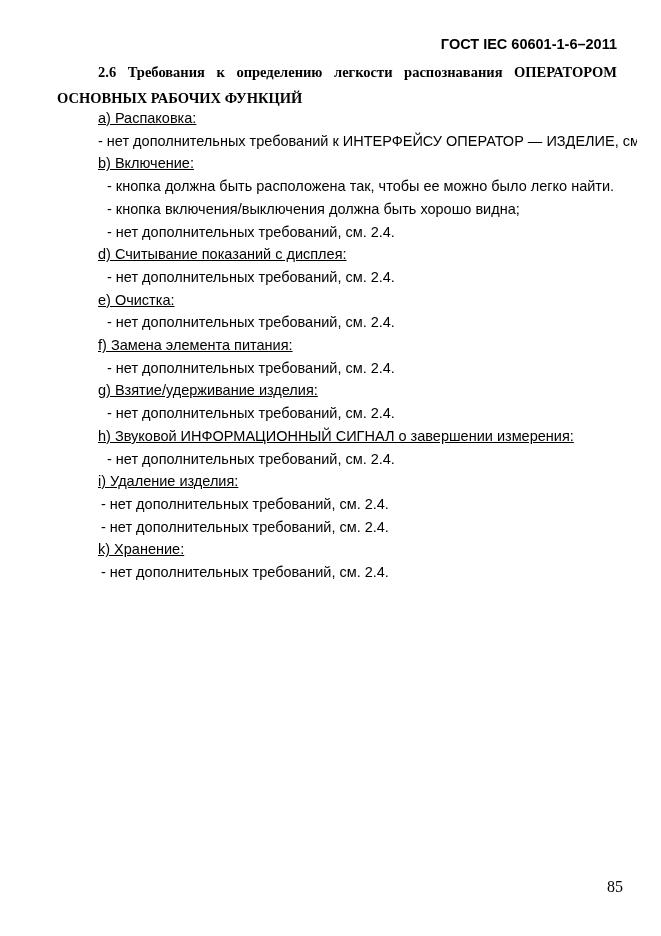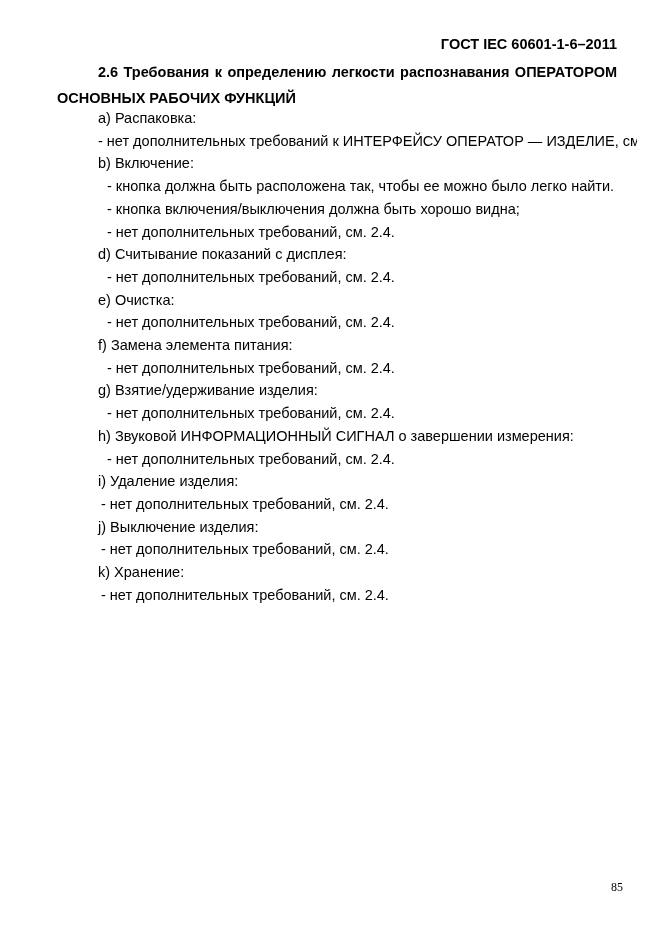--- a/index.html
+++ b/index.html
@@ -30,51 +30,52 @@
   .section-heading {
     position: absolute;
     top: 59px;
     left: 57px;
     width: 560px;
     font-weight: bold;
   }
   .heading-line {
     line-height: 26px;
     white-space: nowrap;
+    font-family: Liberation Serif, serif;
   }
   .heading-line.justified {
     padding-left: 41px;
     text-align: justify;
     text-align-last: justify;
     white-space: normal;
   }
   .content {
     position: absolute;
     top: 107px;
     left: 57px;
     width: 560px;
   }
   .item-line, .sub-line {
     line-height: 22.7px;
     white-space: nowrap;
   }
-  .item-line { padding-left: 41px; }
+  .item-line { padding-left: 41px; text-decoration: underline; }
   .sub-line  { padding-left: 50px; }
   .item:nth-child(1) .sub-line { padding-left: 41px; }
   .item:nth-child(9)  .sub-line,
   .item:nth-child(10) .sub-line,
   .item:nth-child(11) .sub-line { padding-left: 44px; }
   .page-number {
     position: absolute;
     top: 878px;
     left: 57px;
     width: 566px;
     text-align: right;
     font-family: "Liberation Serif", serif;
-    font-size: 12px;
+    font-size: 16px;
     line-height: 18px;
   }
 </style>
 </head>
 <body>
 
 <div class="page">
 
   <div class="running-header">ГОСТ IEC 60601-1-6–2011</div>
 
@@ -124,21 +125,20 @@
       <div class="item-line">h) Звуковой ИНФОРМАЦИОННЫЙ СИГНАЛ о завершении измерения:</div>
       <div class="sub-line">- нет дополнительных требований, см. 2.4.</div>
     </div>
 
     <div class="item">
       <div class="item-line">i) Удаление изделия:</div>
       <div class="sub-line">- нет дополнительных требований, см. 2.4.</div>
     </div>
 
     <div class="item">
-      <div class="item-line">j) Выключение изделия:</div>
       <div class="sub-line">- нет дополнительных требований, см. 2.4.</div>
     </div>
 
     <div class="item">
       <div class="item-line">k) Хранение:</div>
       <div class="sub-line">- нет дополнительных требований, см. 2.4.</div>
     </div>
 
   </div>
 

